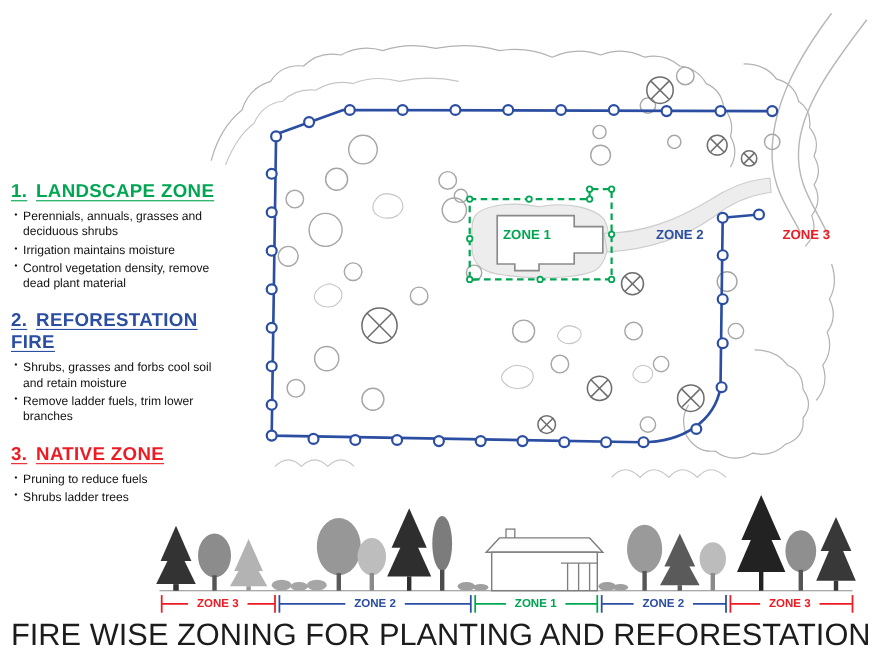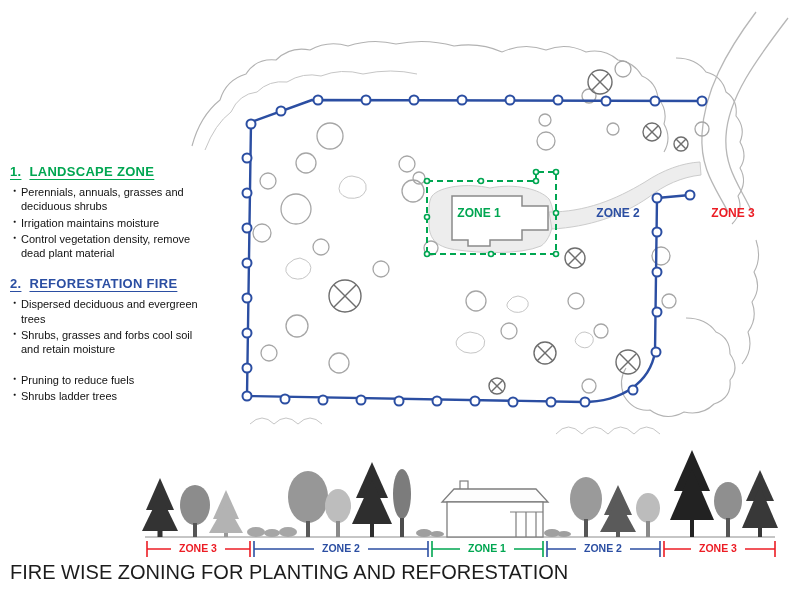--- a/index.html
+++ b/index.html
@@ -18,29 +18,29 @@
   .sketch{fill:none;stroke:#b2b2b2;stroke-width:1.1;}
   .sketch2{fill:none;stroke:#c6c6c6;stroke-width:1;}
   .road{fill:none;stroke:#b7b7b7;stroke-width:1.3;}
   .pad{fill:#ededed;stroke:#cccccc;stroke-width:1;}
   .house{fill:#ffffff;stroke:#8a8a8a;stroke-width:1.5;}
   .zlabel{font-family:"Liberation Sans",sans-serif;font-weight:700;font-size:12px;}
   .bar-text{font-family:"Liberation Sans",sans-serif;font-weight:700;font-size:10.5px;}
   .bseg{stroke-width:1.6;}
 
   .legend{position:absolute;left:10px;top:164px;width:192px;}
-  .legend h2{font-size:13px;font-weight:700;margin:0 0 6px 0;letter-spacing:.3px;
+  .legend h2{font-size:17px;font-weight:700;margin:0 0 6px 0;letter-spacing:.3px;
              text-decoration:underline;text-underline-offset:3px;}
   .legend h2 .num{margin-right:8px;}
   .legend ul{list-style:none;margin:0 0 16px 0;padding:0 0 0 3px;}
   .legend li{font-size:11px;line-height:1.3;color:#111;margin:2px 0;padding-left:8px;position:relative;}
   .legend li::before{content:"\25CF";position:absolute;left:0;top:2px;font-size:5px;color:#111;}
   .z1{color:var(--c-zone1);} .z2{color:var(--c-zone2);} .z3{color:var(--c-zone3);}
 
-  .title{position:absolute;left:10px;top:561px;font-size:20px;color:#1c1c1c;
+  .title{position:absolute;left:10px;top:561px;font-size:28px;color:#1c1c1c;
          white-space:nowrap;letter-spacing:0;}
 </style>
 </head>
 <body>
 
 <svg width="800" height="600" viewBox="0 0 800 600">
 
   <g>
     <path class="sketch" d="M192,146 q8,-30 28,-46 q6,-20 26,-26 q10,-16 30,-14 q14,-14 34,-10 q18,-10 38,-4 q24,-8 48,-2 q30,-6 58,2 q26,-4 48,6"></path>
     <path class="sketch2" d="M205,150 q10,-26 26,-38 q8,-18 26,-20 q12,-12 30,-10 q16,-10 34,-6 q20,-8 42,-2 q28,-6 54,0"></path>
@@ -304,25 +304,26 @@
     <h2 class="z1"><span class="num">1.</span><span>LANDSCAPE ZONE</span></h2>
     <ul>
       <li>Perennials, annuals, grasses and deciduous shrubs</li>
       <li>Irrigation maintains moisture</li>
       <li>Control vegetation density, remove dead plant material</li>
     </ul>
   </section>
   <section>
     <h2 class="z2"><span class="num">2.</span><span>REFORESTATION FIRE</span></h2>
     <ul>
-      <li>Dispersed deciduous and evergreen trees</li>
       <li>Shrubs, grasses and forbs cool soil and retain moisture</li>
+      <li>Remove ladder fuels, trim lower branches</li>
     </ul>
   </section>
   <section>
+    <h2 class="z3"><span class="num">3.</span><span>NATIVE ZONE</span></h2>
     <ul>
       <li>Pruning to reduce fuels</li>
       <li>Shrubs ladder trees</li>
     </ul>
   </section>
 </div>
 
 <div class="title">FIRE WISE ZONING FOR PLANTING AND REFORESTATION</div>
 
 </body></html>

